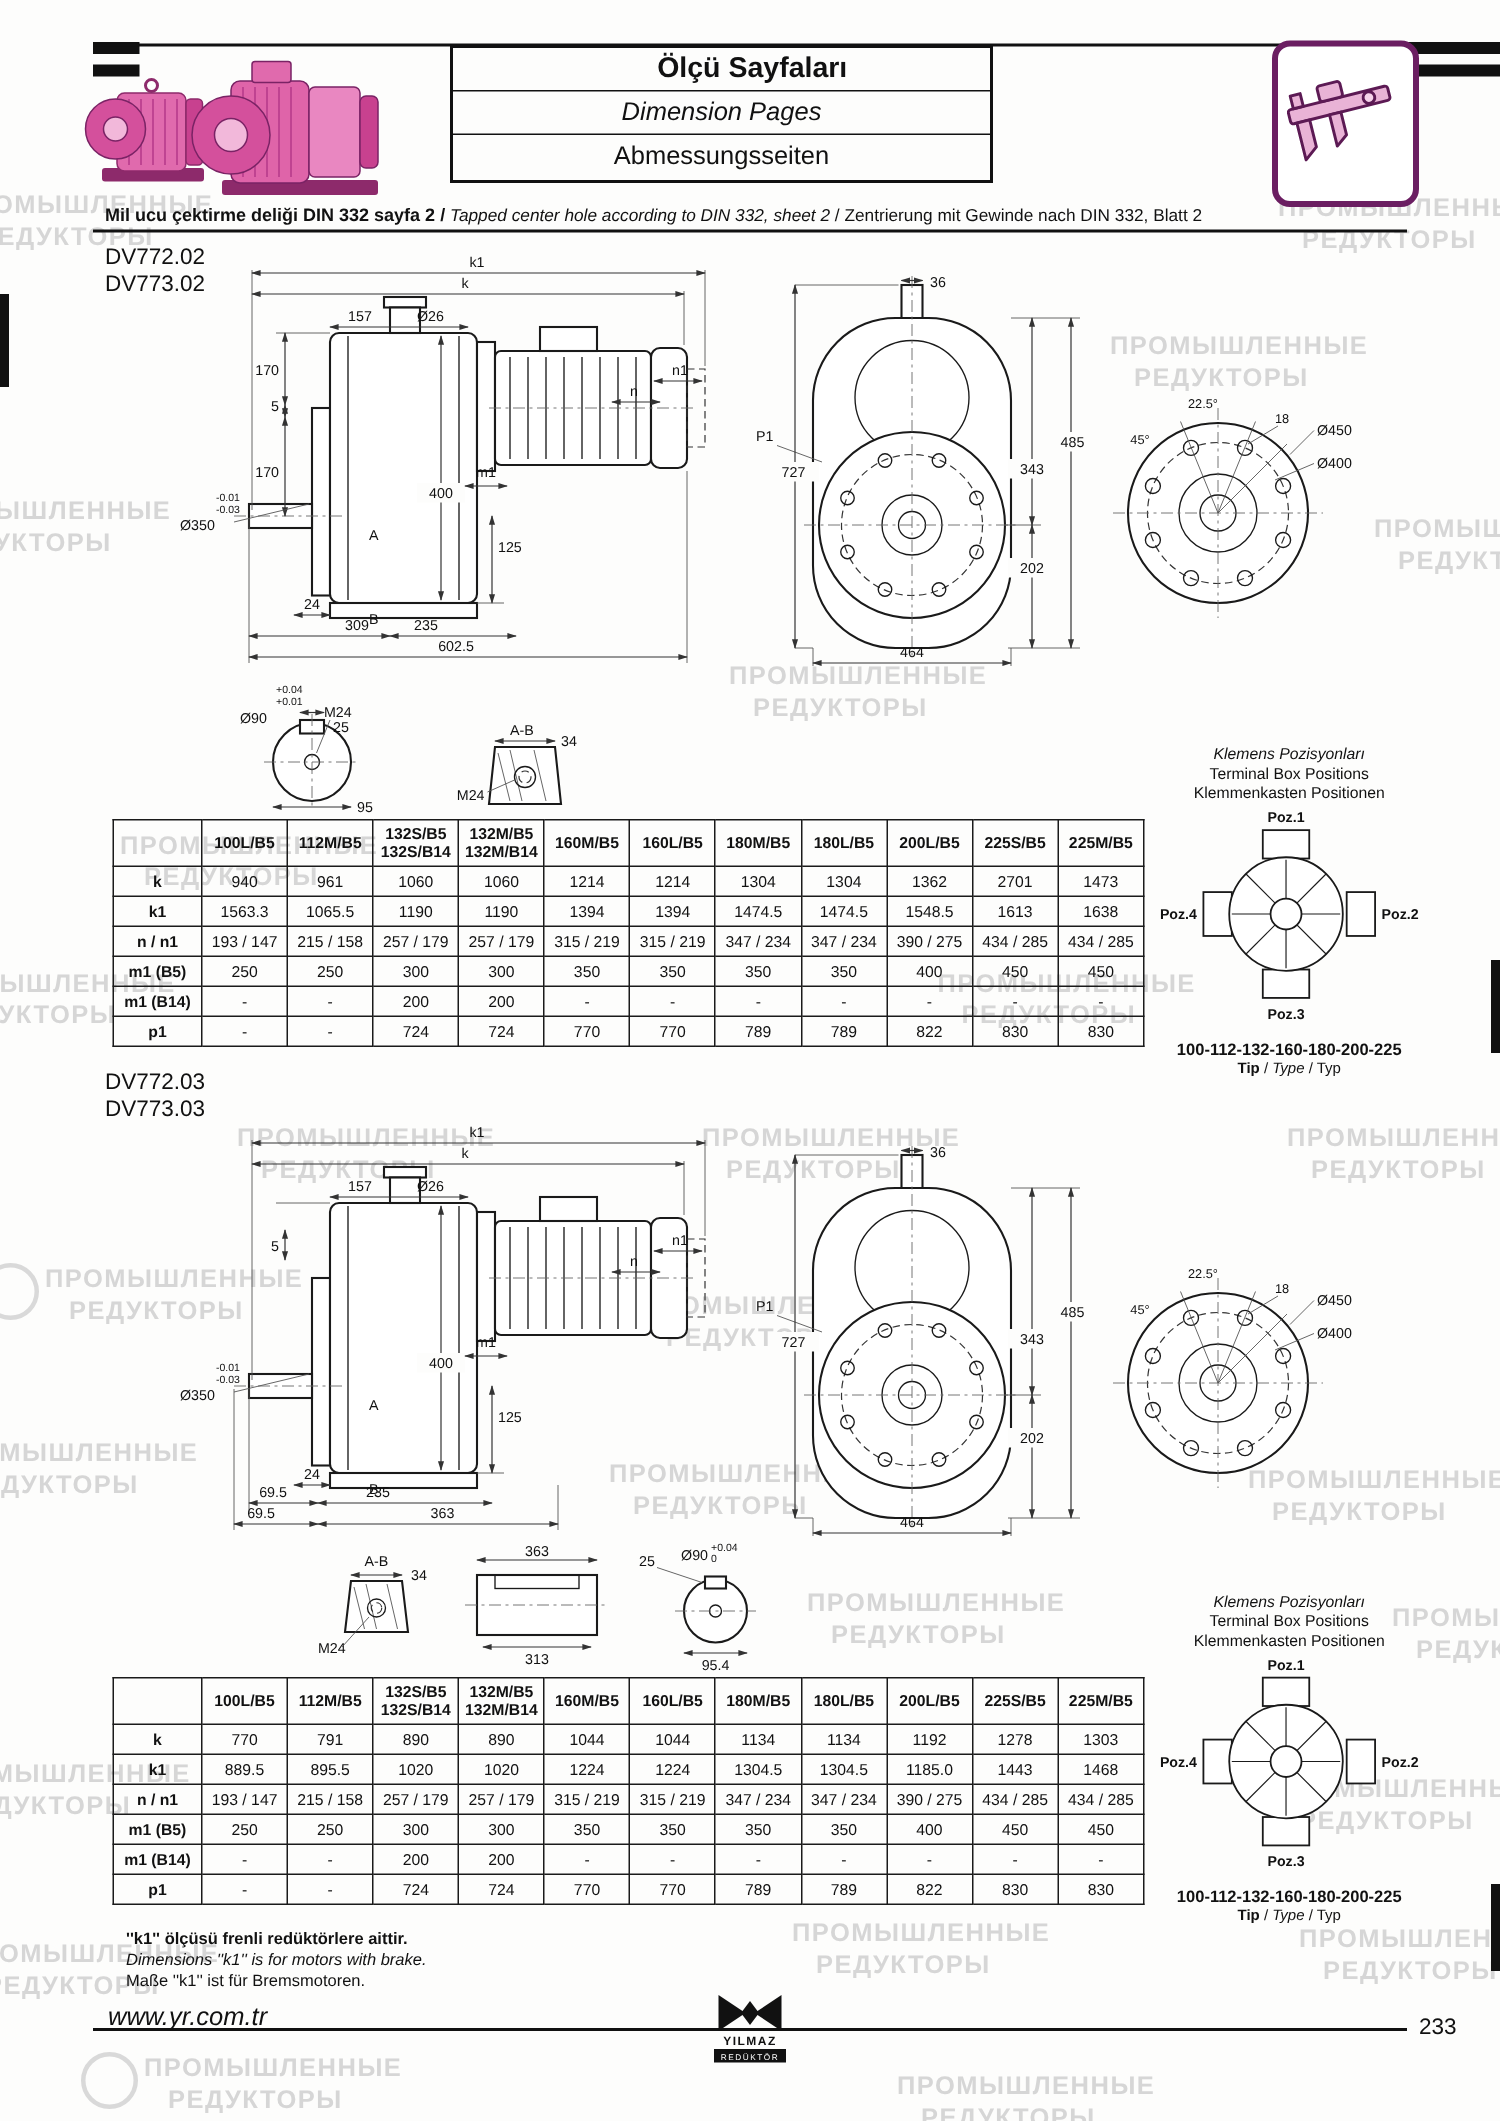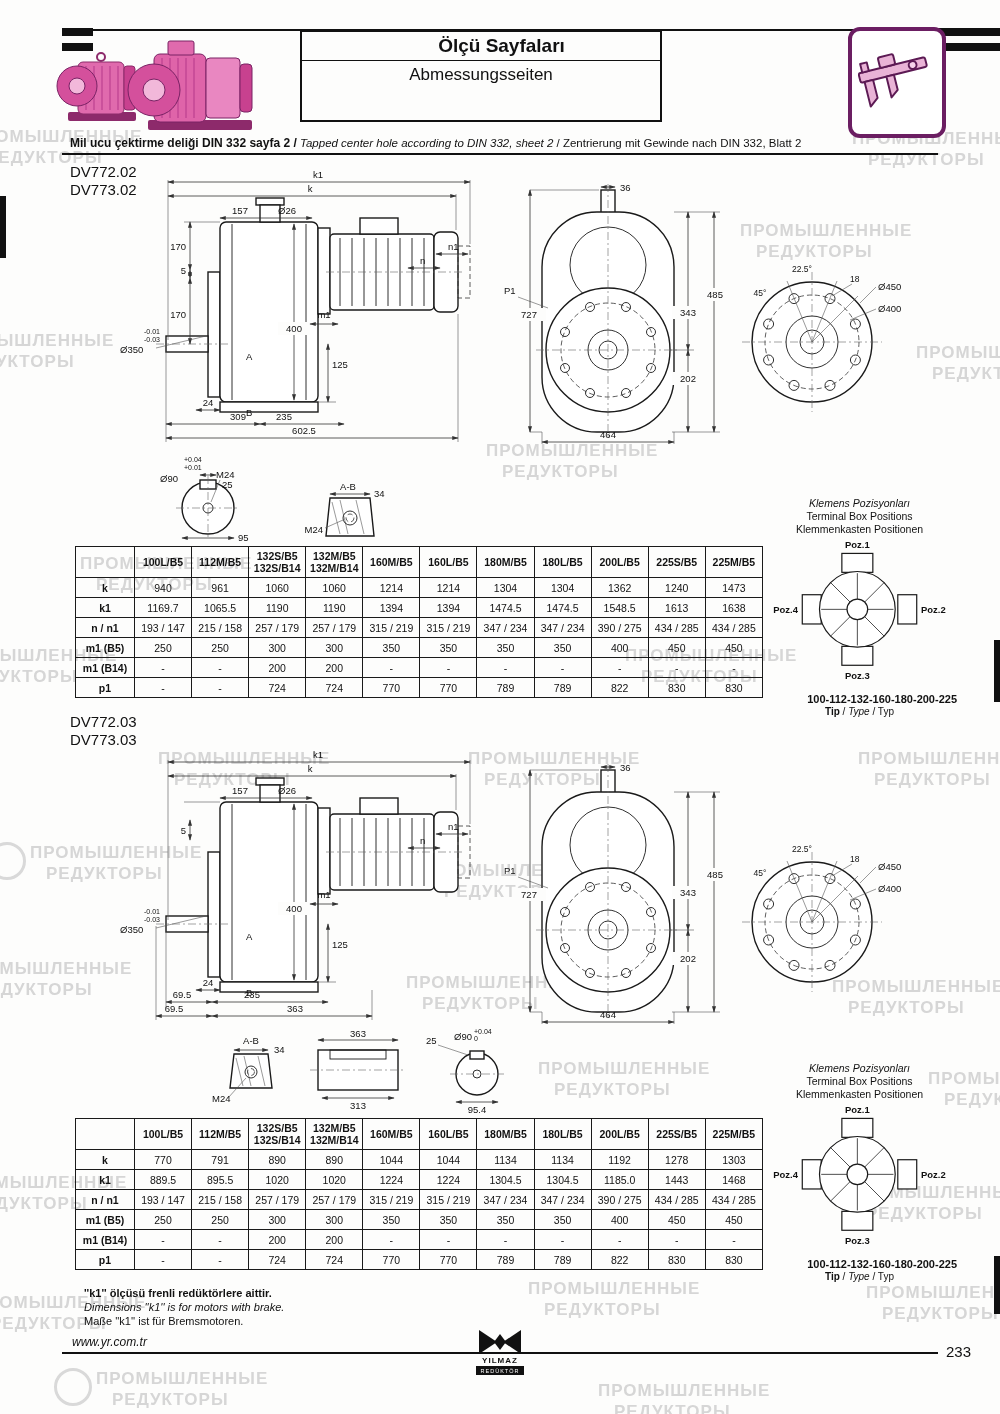--- a/index.html
+++ b/index.html
@@ -51,31 +51,31 @@
   .dims th, .dims td { border:1px solid #1a1a1a; text-align:center; vertical-align:middle; font-size:10.5px; padding:0; }
   .dims thead th { height:30px; font-weight:bold; white-space:pre-line; line-height:1.15; }
   .dims tbody th { height:19px; font-weight:bold; }
   .dims tbody td { height:19px; }
   .dims th:first-child { width:58px; }
 
   
   .term { width:195px; text-align:center; }
   .term-t1 { font-size:10.5px; font-style:italic; line-height:13px; }
   .term-t2, .term-t3 { font-size:10.5px; line-height:13px; }
-  .term-sizes { font-size:11px; font-weight:bold; margin-top:2px;text-align:right; }
+  .term-sizes { font-size:11px; font-weight:bold; margin-top:2px; }
   .term-tip { font-size:10px; margin-top:1px; }
   .term-tip .b { font-weight:bold; }
   .term-tip .i { font-style:italic; }
   text.poz { font-size:11px; font-weight:bold; }
 
   
   .fn { font-size:11px; line-height:14px; }
   .fn-tr { font-weight:bold; }
   .fn-en { font-style:italic;text-align:right; }
-  .footer-web { font-size:12px; font-style:italic; }
+  .footer-web { font-size:17px; font-style:italic; }
   .footer-page { font-size:15px; }
   .logo-wrap { text-align:center; }
 </style>
 </head>
 <body>
 
 <div id="page">
 
   <div id="wm-layer">
       <div class="wm" style="left: -30px; top: 126px;">
@@ -220,20 +220,21 @@
       <rect x="150" y="34" width="34" height="60" rx="4" fill="#e987c1" stroke="#7a2365"></rect>
       <rect x="184" y="40" width="12" height="48" rx="4" fill="#c8418f" stroke="#7a2365"></rect>
       <rect x="112" y="17" width="26" height="14" rx="2" fill="#e06aad" stroke="#7a2365"></rect>
       <circle cx="98" cy="66" r="26" fill="#d4509c" stroke="#7a2365"></circle>
       <circle cx="98" cy="66" r="11" fill="#f2b8da" stroke="#7a2365"></circle>
     </g>
   </svg>
 
   <div class="abs title-box" style="left:300px;top:30px;width:358px;height:88px">
     <div class="tb-row tb-tr">Ölçü Sayfaları</div>
+    <div class="tb-row tb-en">Dimension Pages</div>
     <div class="tb-row tb-de">Abmessungsseiten</div>
   </div>
 
   <div class="abs caliper-box" style="left:848px;top:27px;width:90px;height:103px">
     <svg viewBox="0 0 80 90" width="78" height="88">
       <g transform="rotate(-14 40 45)" stroke="#5c1a54" stroke-width="2" fill="#e9b3d6" stroke-linejoin="round">
         <rect x="4" y="26" width="70" height="10" rx="2"></rect>
         <path d="M8,36 l0,26 l9,-7 l0,-19 z"></path>
         <path d="M31,36 l0,22 l8,-6 l0,-16 z"></path>
         <rect x="27" y="15" width="16" height="11" rx="2"></rect>
@@ -460,26 +461,26 @@
           <th>k</th>
           <td>940</td>
           <td>961</td>
           <td>1060</td>
           <td>1060</td>
           <td>1214</td>
           <td>1214</td>
           <td>1304</td>
           <td>1304</td>
           <td>1362</td>
-          <td>1240</td>
+          <td>2701</td>
           <td>1473</td>
         </tr>
         <tr>
           <th>k1</th>
-          <td>1169.7</td>
+          <td>1563.3</td>
           <td>1065.5</td>
           <td>1190</td>
           <td>1190</td>
           <td>1394</td>
           <td>1394</td>
           <td>1474.5</td>
           <td>1474.5</td>
           <td>1548.5</td>
           <td>1613</td>
           <td>1638</td>

